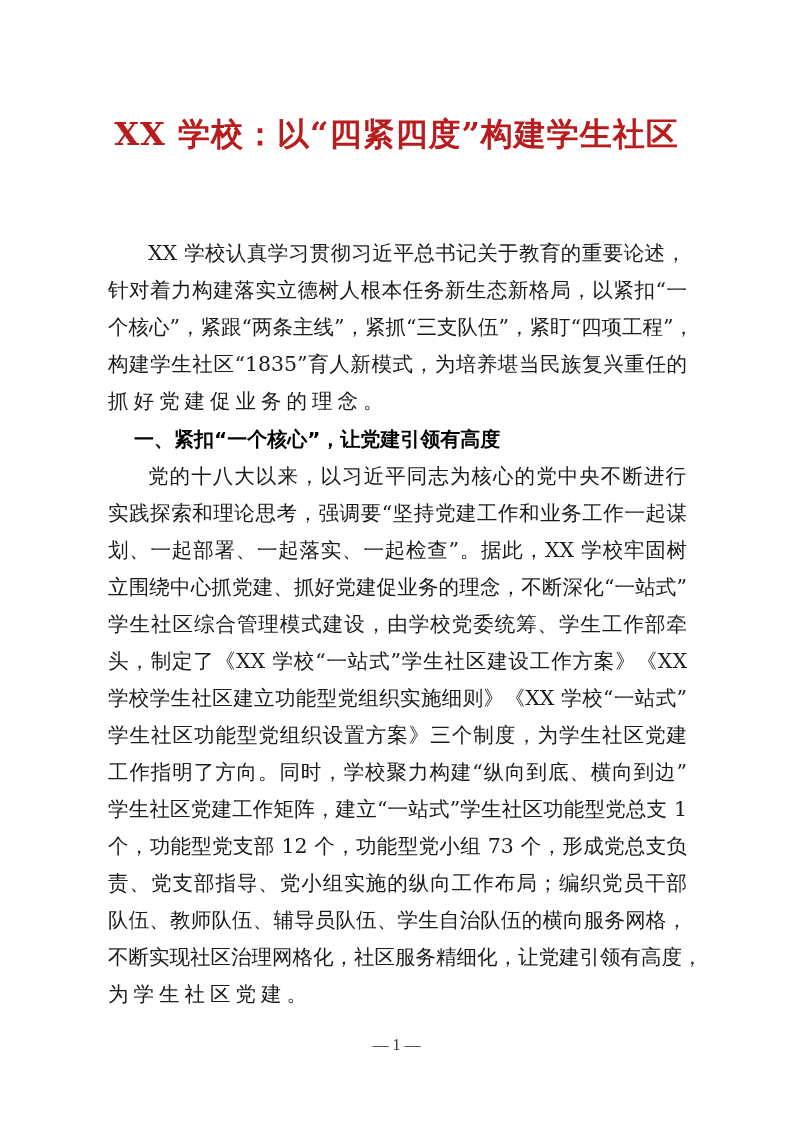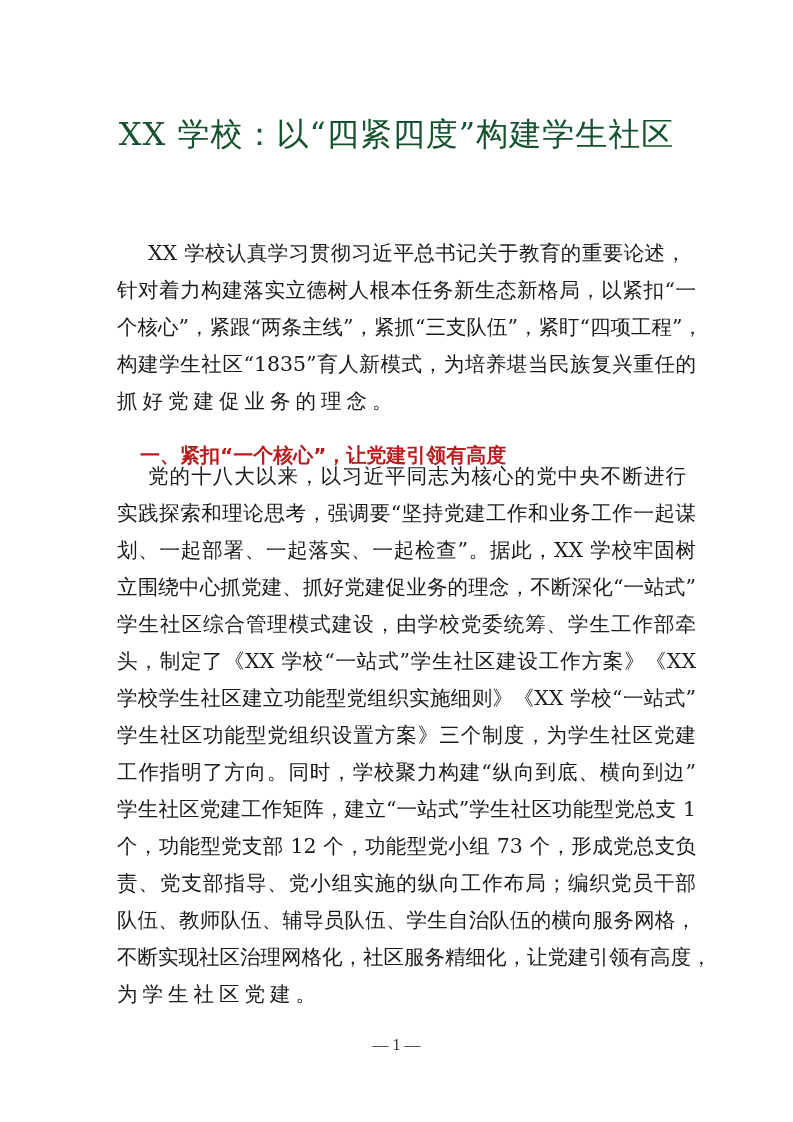--- a/index.html
+++ b/index.html
@@ -20,53 +20,52 @@
     width: 793px;
     height: 1122px;
     background: #ffffff;
   }
   .title {
     position: absolute;
     left: 0;
     width: 793px;
     text-align: center;
     font-family: "DejaVu Serif", "Liberation Serif", serif;
-    font-weight: normal;
+    font-weight: bold;
     font-size: 32px;
     line-height: 44px;
-    color: #14532d;
+    color: #b91c1c;
     letter-spacing: 1px;
   }
   .title.l1 { top: 112px; }
   .title.l2 { top: 158px; }
   .line {
     position: absolute;
-    left: 117px;
+    left: 108px;
     width: 579px;
     height: 36px;
     font-family: "DejaVu Serif", "Liberation Serif", serif;
     font-size: 20.5px;
     line-height: 36px;
     color: #1a1a1a;
     white-space: nowrap;
     text-align: justify;
     text-align-last: justify;
   }
   .line.indent { left: 148px; width: 538px; }
   .line.last { text-align-last: left; letter-spacing: 5px; }
   .heading {
     position: absolute;
-    left: 140px;
+    left: 134px;
     font-family: "DejaVu Sans", "Liberation Sans", sans-serif;
     font-weight: bold;
     font-size: 20px;
     line-height: 36px;
-    color: #b91c1c;
+    color: #000000;
     white-space: nowrap;
-    margin-top: 16px;
   }
   .page-number {
     position: absolute;
     top: 1036px;
     left: 0;
     width: 793px;
     text-align: center;
     font-family: "Liberation Serif", "DejaVu Serif", serif;
     font-size: 16px;
     color: #333;

